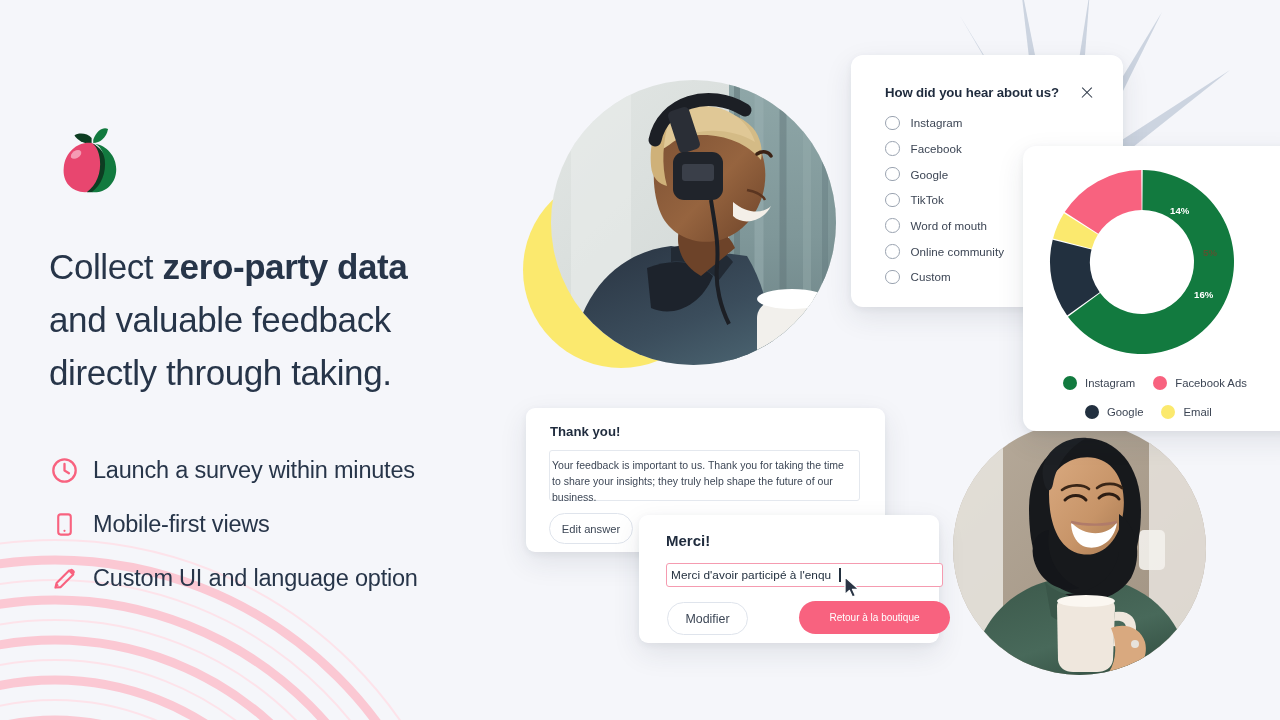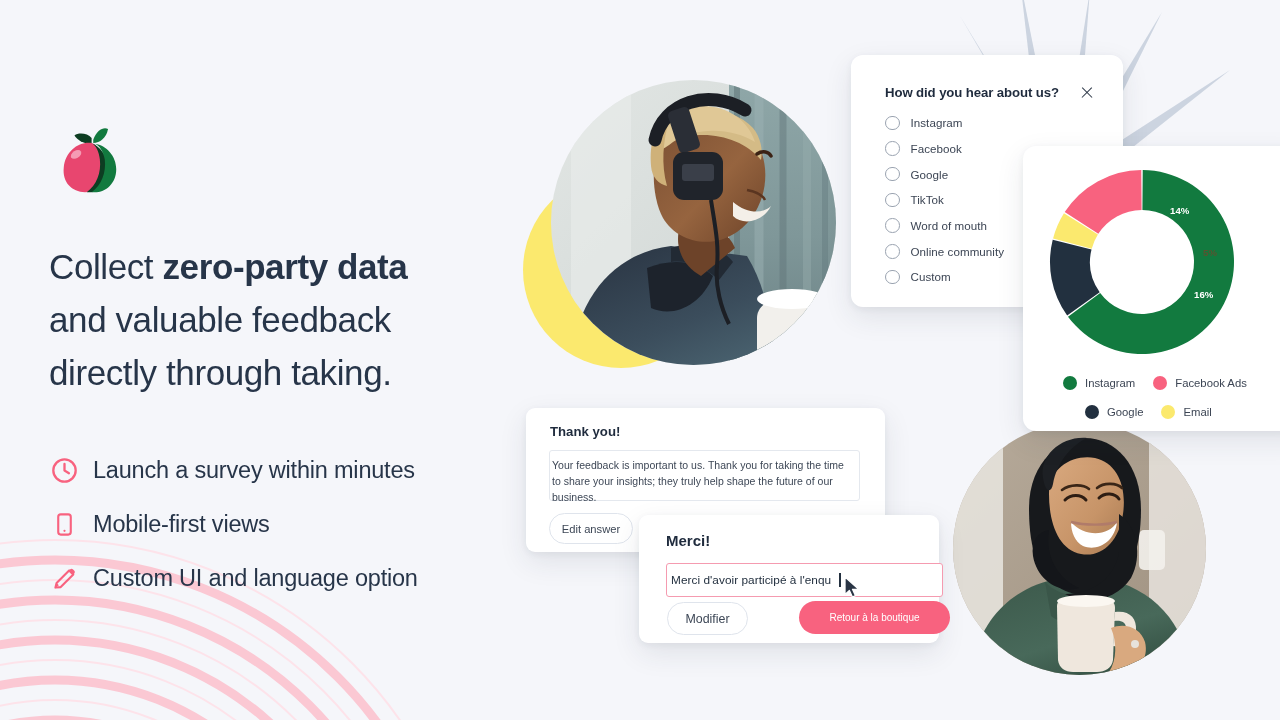--- a/index.html
+++ b/index.html
@@ -287,21 +287,21 @@
     left: 27px; top: 17px;
     font-size: 15px;
     font-weight: 700;
     color: #1f2b3d;
   }
   #merci-input {
     position: absolute;
     left: 666px;
     top: 563px;
     width: 277px;
-    height: 34px;
+    height: 24px;
     border: 1.3px solid #f59bb0;
     border-radius: 3px;
     background: #fff;
     box-sizing: border-box;
     display: flex;
     align-items: center;
     padding-left: 4px;
   }
   .merci-input-text {
     font-size: 11.8px;

